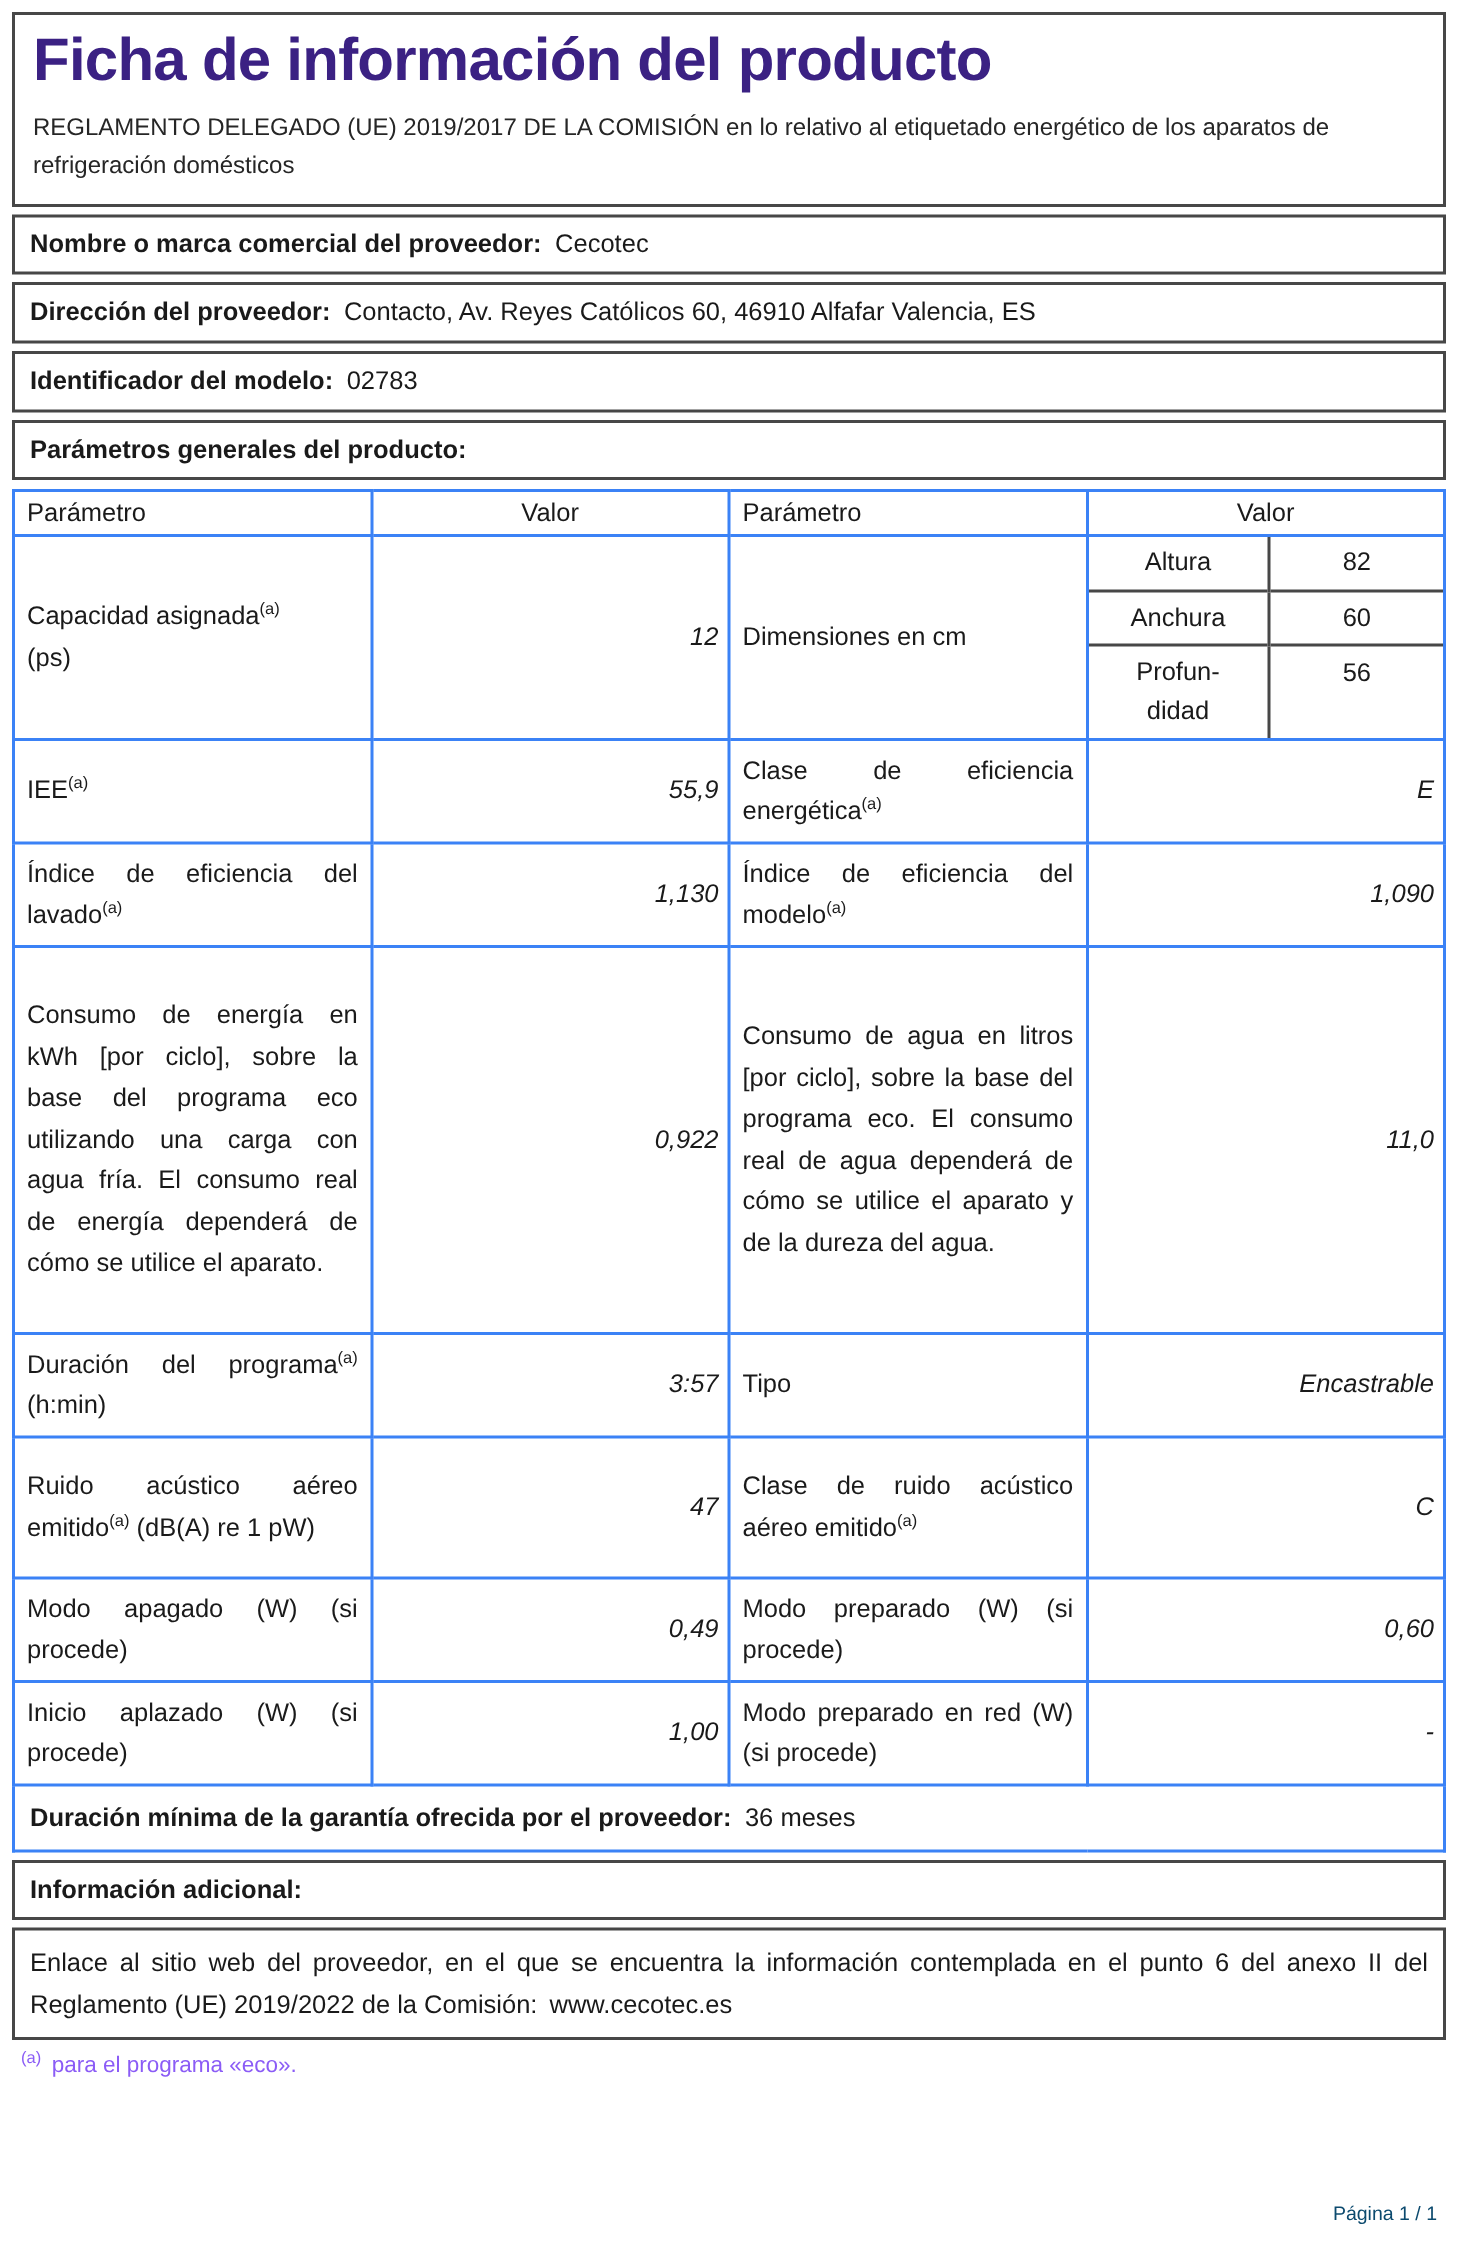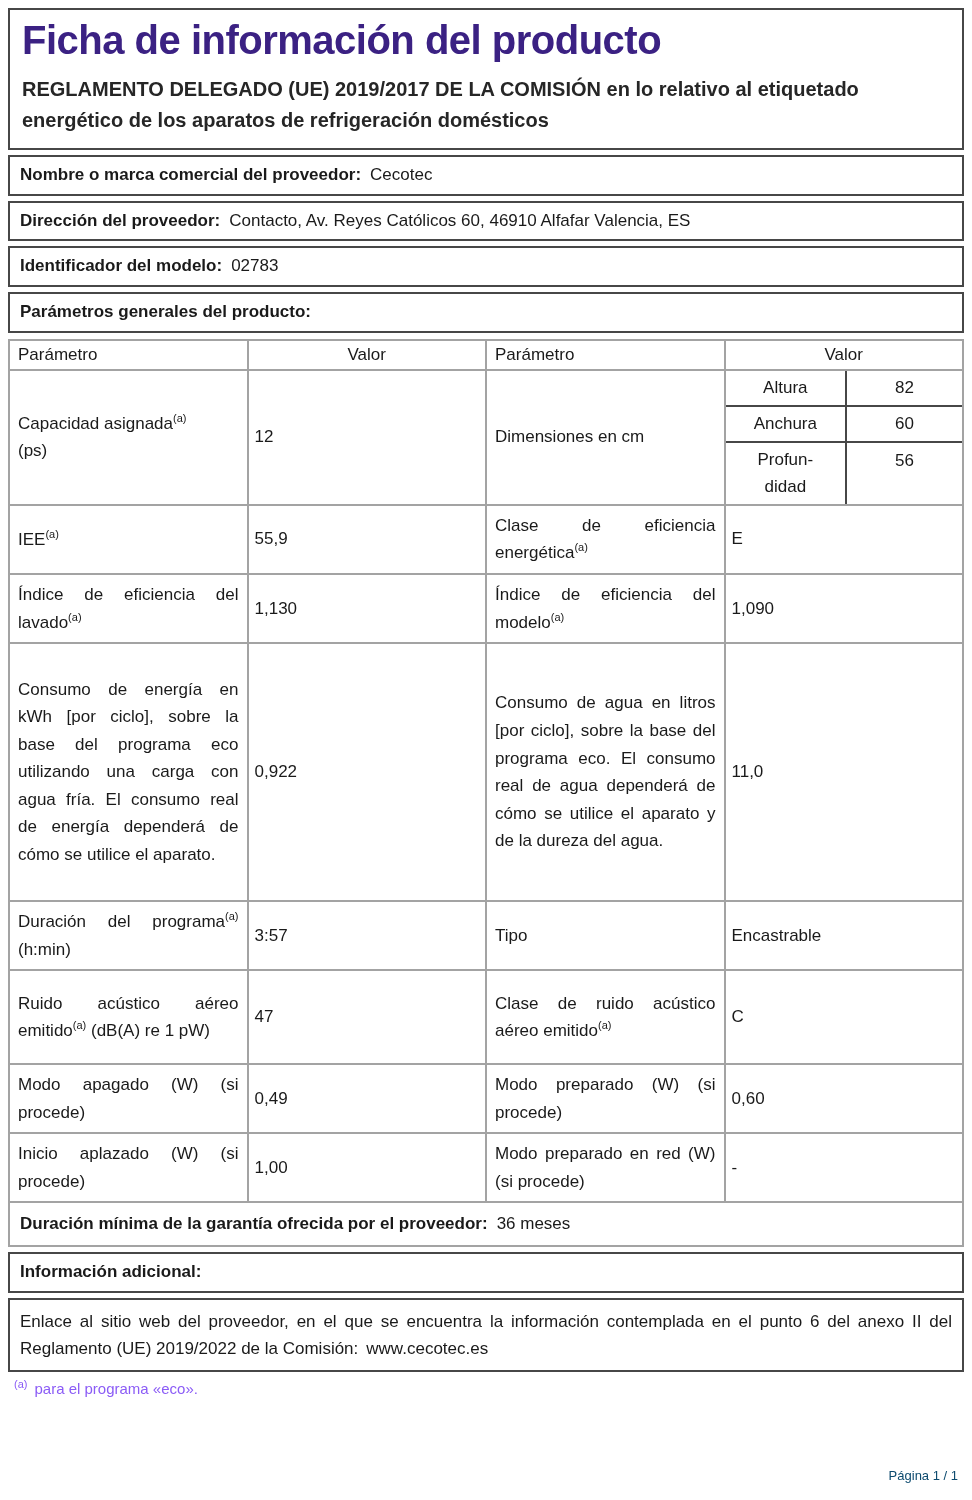--- a/index.html
+++ b/index.html
@@ -25,62 +25,62 @@
   .title-box { padding: 6px 12px 12px 12px; }
   .page-title {
     color: #3b2183;
     font-size: 40px;
     font-weight: bold;
     letter-spacing: -0.5px;
     line-height: 1.2;
   }
   .page-subtitle {
     margin-top: 10px;
-    font-size: 20px;
+    font-size: 16px;
     line-height: 1.55;
     color: #262626;
-    font-weight: bold;
   }
   
   .info-row {
     margin-top: 5px;
     padding: 6px 10px;
     font-size: 17px;
     line-height: 1.45;
   }
   .info-row .lbl { font-weight: bold; }
   .info-row .val { margin-left: 9px; }
   
   table.params {
     width: 100%;
     margin-top: 6px;
     border-collapse: collapse;
     table-layout: fixed;
     font-size: 17px;
   }
   .params th, .params td {
-    border: 2px solid #a3a3a3;
+    border: 2px solid #3b82f6;
     vertical-align: middle;
   }
   .params th {
     font-weight: normal;
     padding: 4px 8px;
     height: 30px;
   }
   .th-param { text-align: left; }
   .th-valor { text-align: center; }
   .param-cell {
     padding: 6px 8px;
     text-align: justify;
     white-space: pre-line;
     line-height: 1.62;
   }
   .value-cell {
     padding: 4px 6px;
-    text-align: left;
+    text-align: right;
+    font-style: italic;
   }
   sup { font-size: 11px; line-height: 0; }
   
   .dims-cell { padding: 0; vertical-align: top; }
   table.dims {
     width: 100%;
     height: 100%;
     border-collapse: collapse;
     table-layout: fixed;
   }

